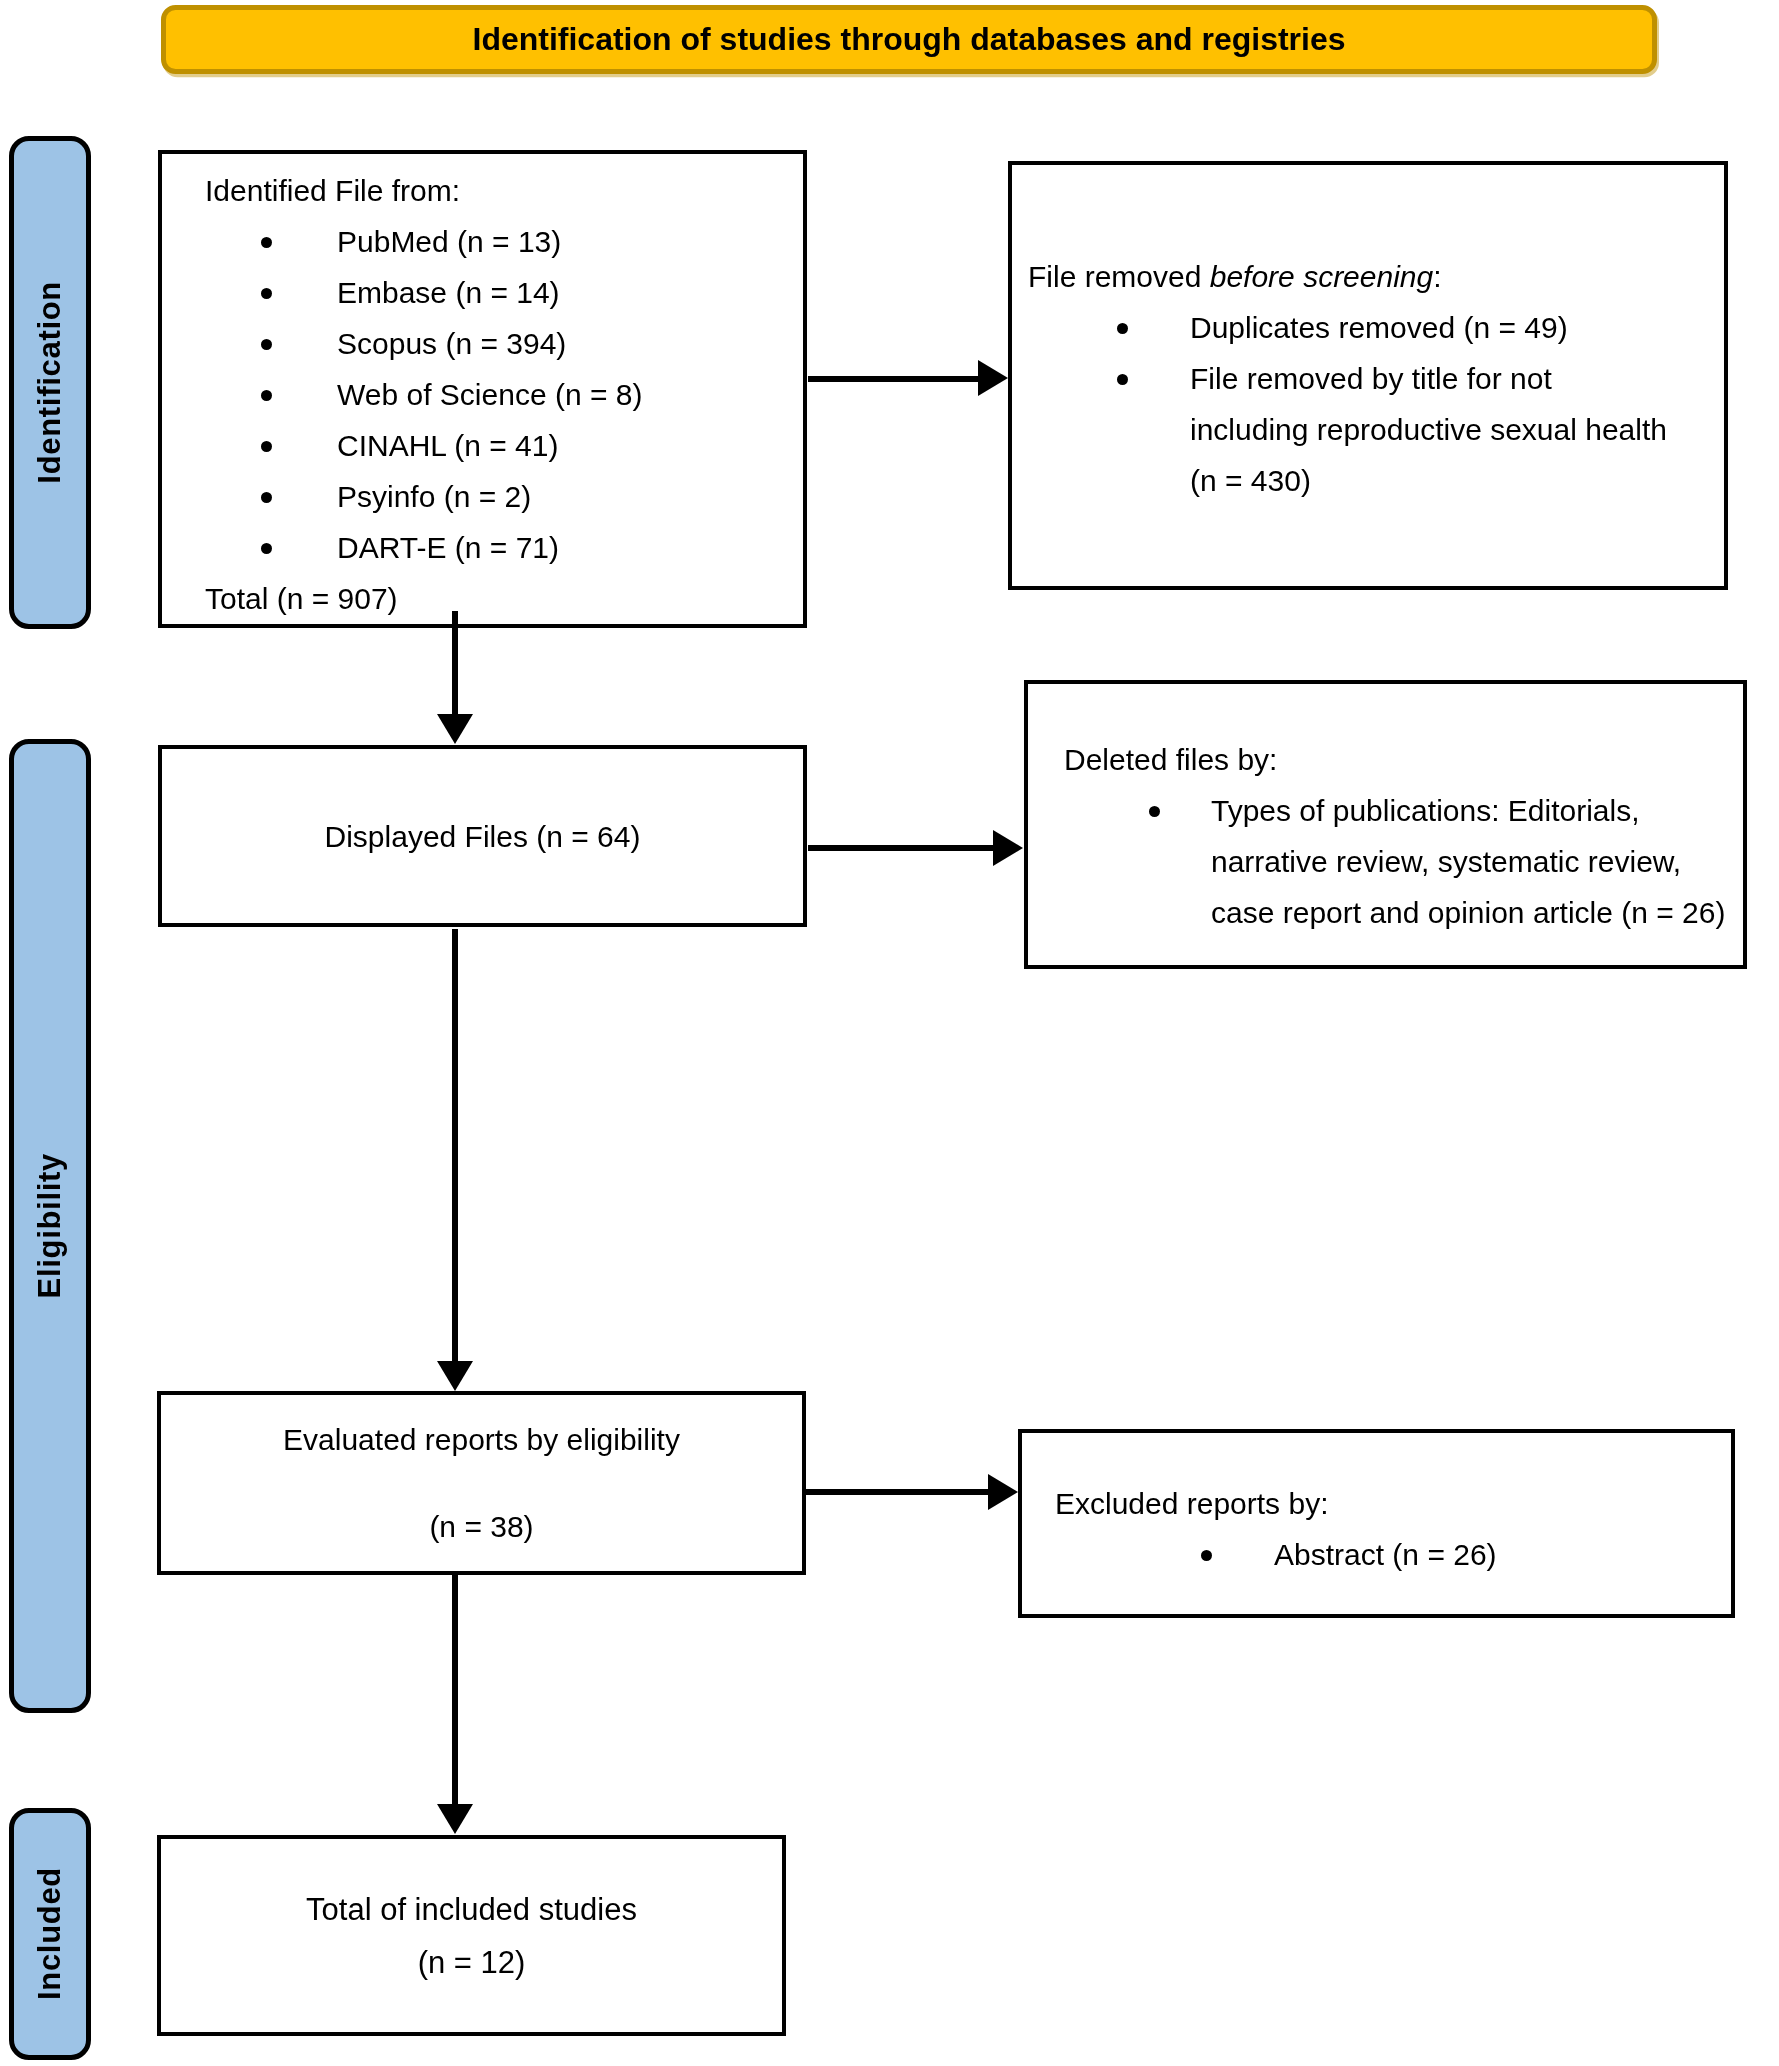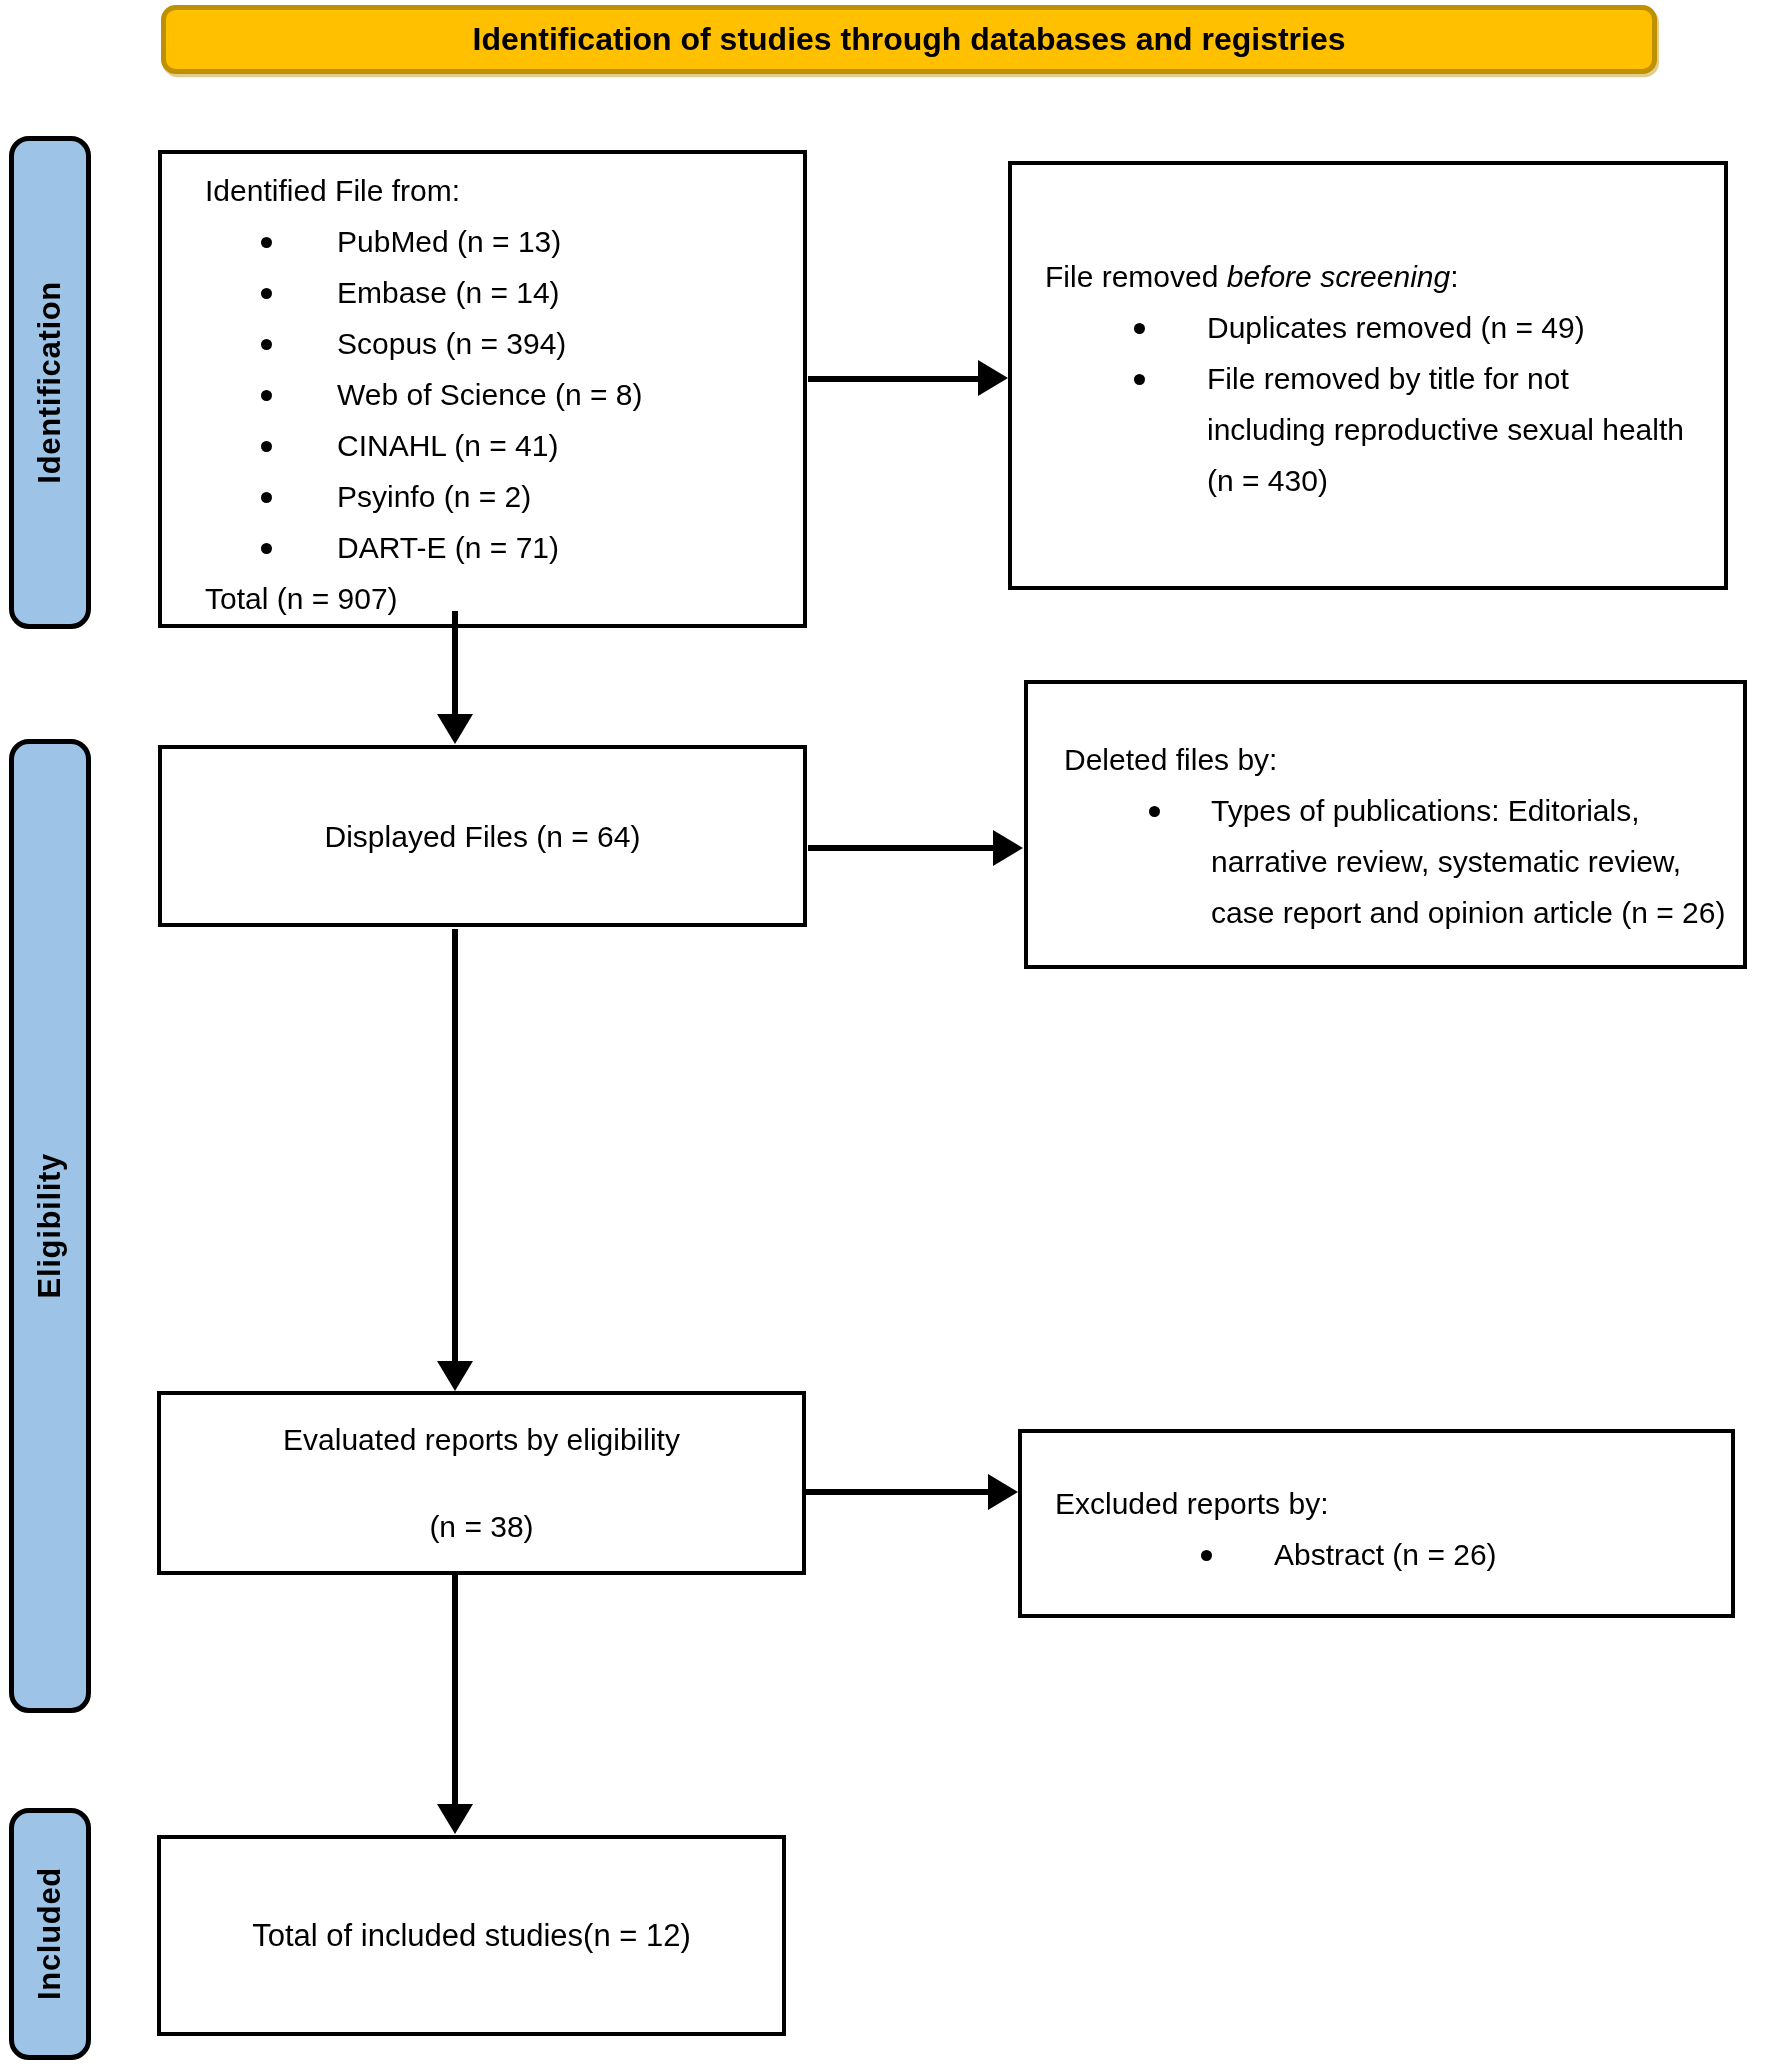--- a/index.html
+++ b/index.html
@@ -48,29 +48,29 @@
 
   
   .fbox {
     position: absolute;
     background: #ffffff;
     border: 4.6px solid #000000;
     font-size: 30px;
     line-height: 51px;
   }
   .box-identified { left: 158px;  top: 150px;  width: 649px;  height: 478px; padding: 11px 20px 0 43px; }
-  .box-removed    { left: 1008px; top: 161px;  width: 720px; height: 429px; padding: 86px 30px 0 33px; }
+  .box-removed    { left: 1008px; top: 161px;  width: 720px; height: 429px; padding: 86px 30px 0 16px; }
   .box-displayed  { left: 158px;  top: 745px; width: 649px;  height: 182px;
                     display: flex; align-items: center; justify-content: center; text-align: center; }
   .box-deleted    { left: 1024px; top: 680px; width: 723px; height: 289px; padding: 50px 0 0 36px; }
   .box-evaluated  { left: 157px;  top: 1391px; width: 649px;  height: 184px;
                     display: flex; flex-direction: column; align-items: center; justify-content: center; text-align: center; gap: 36px; }
   .box-excluded   { left: 1018px; top: 1390px; width: 717px; height: 189px; padding: 45px 20px 0 33px; margin-top: 39px; }
   .box-total      { left: 157px;  top: 1835px; width: 629px;  height: 201px; font-size: 31px; line-height: 53px;
-                    display: flex; flex-direction: row; align-items: center; justify-content: center; text-align: center; }
+                    display: flex; flex-direction: column; align-items: center; justify-content: center; text-align: center; }
 
   
   ul.blist { list-style: none; margin: 0; padding: 0; }
   ul.blist li { position: relative; }
   .dot {
     position: absolute;
     width: 11.3px; height: 11.3px;
     border-radius: 50%;
     background: #000000;
     top: 20.5px;

